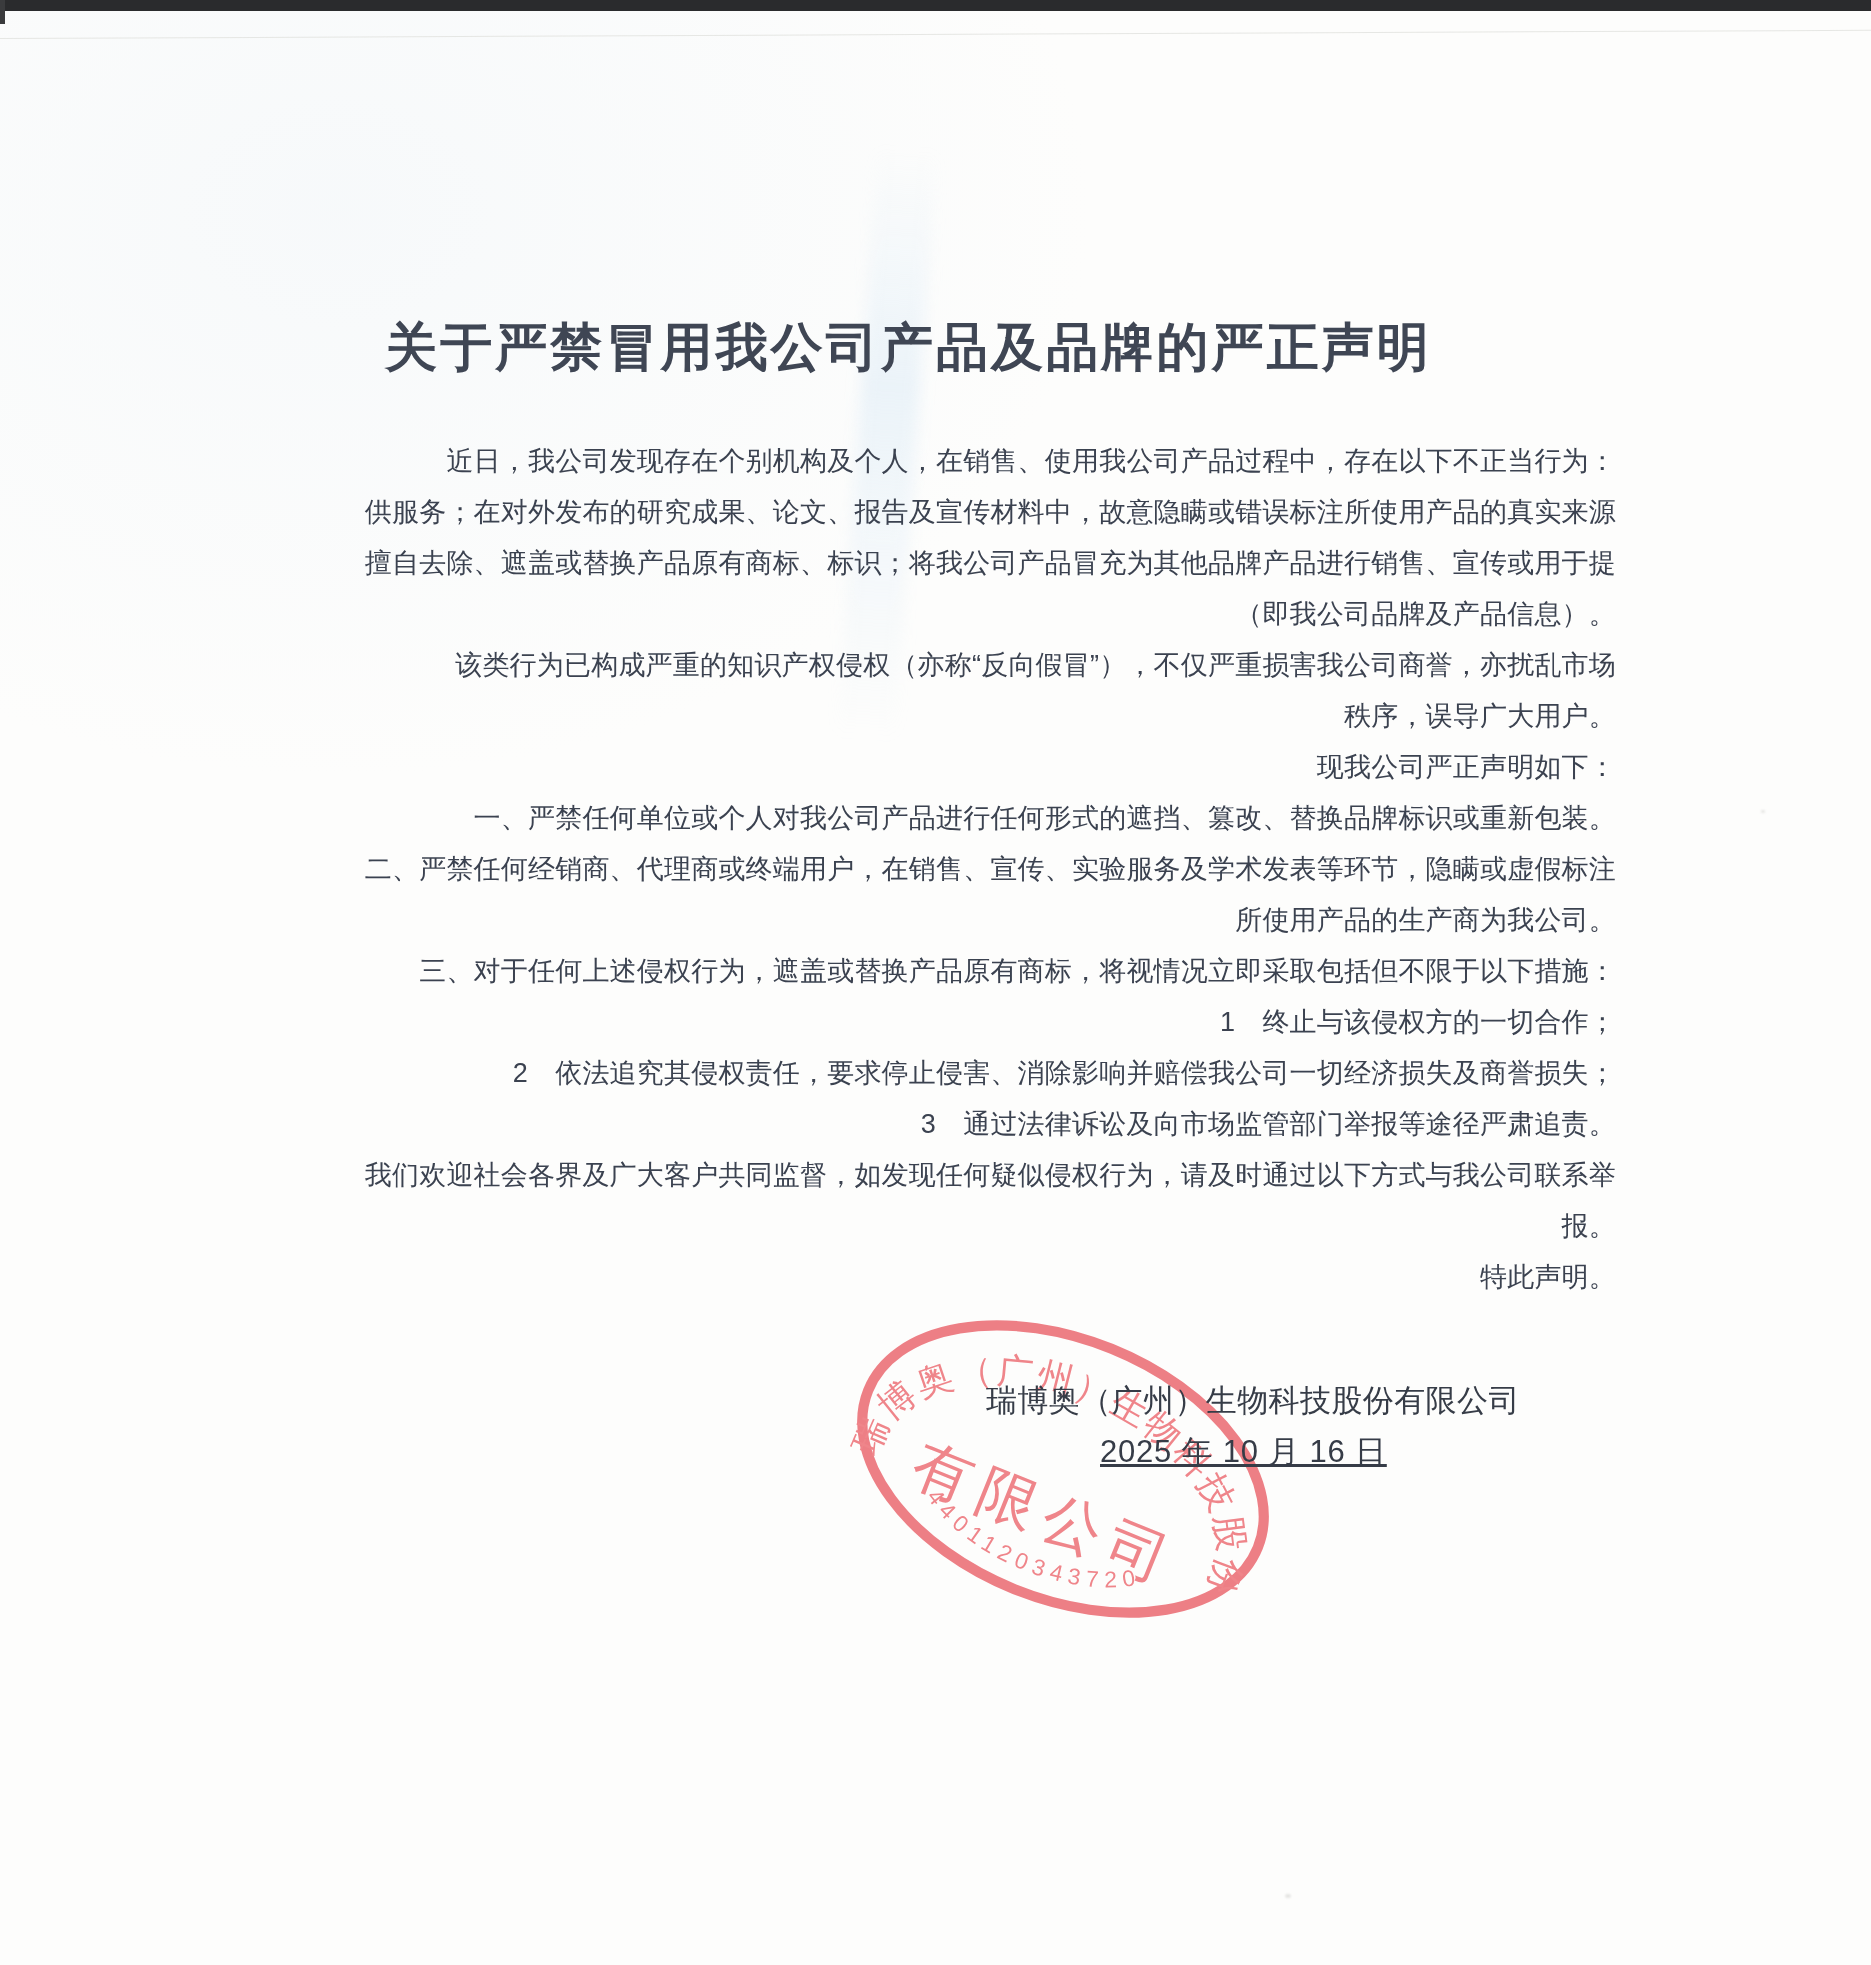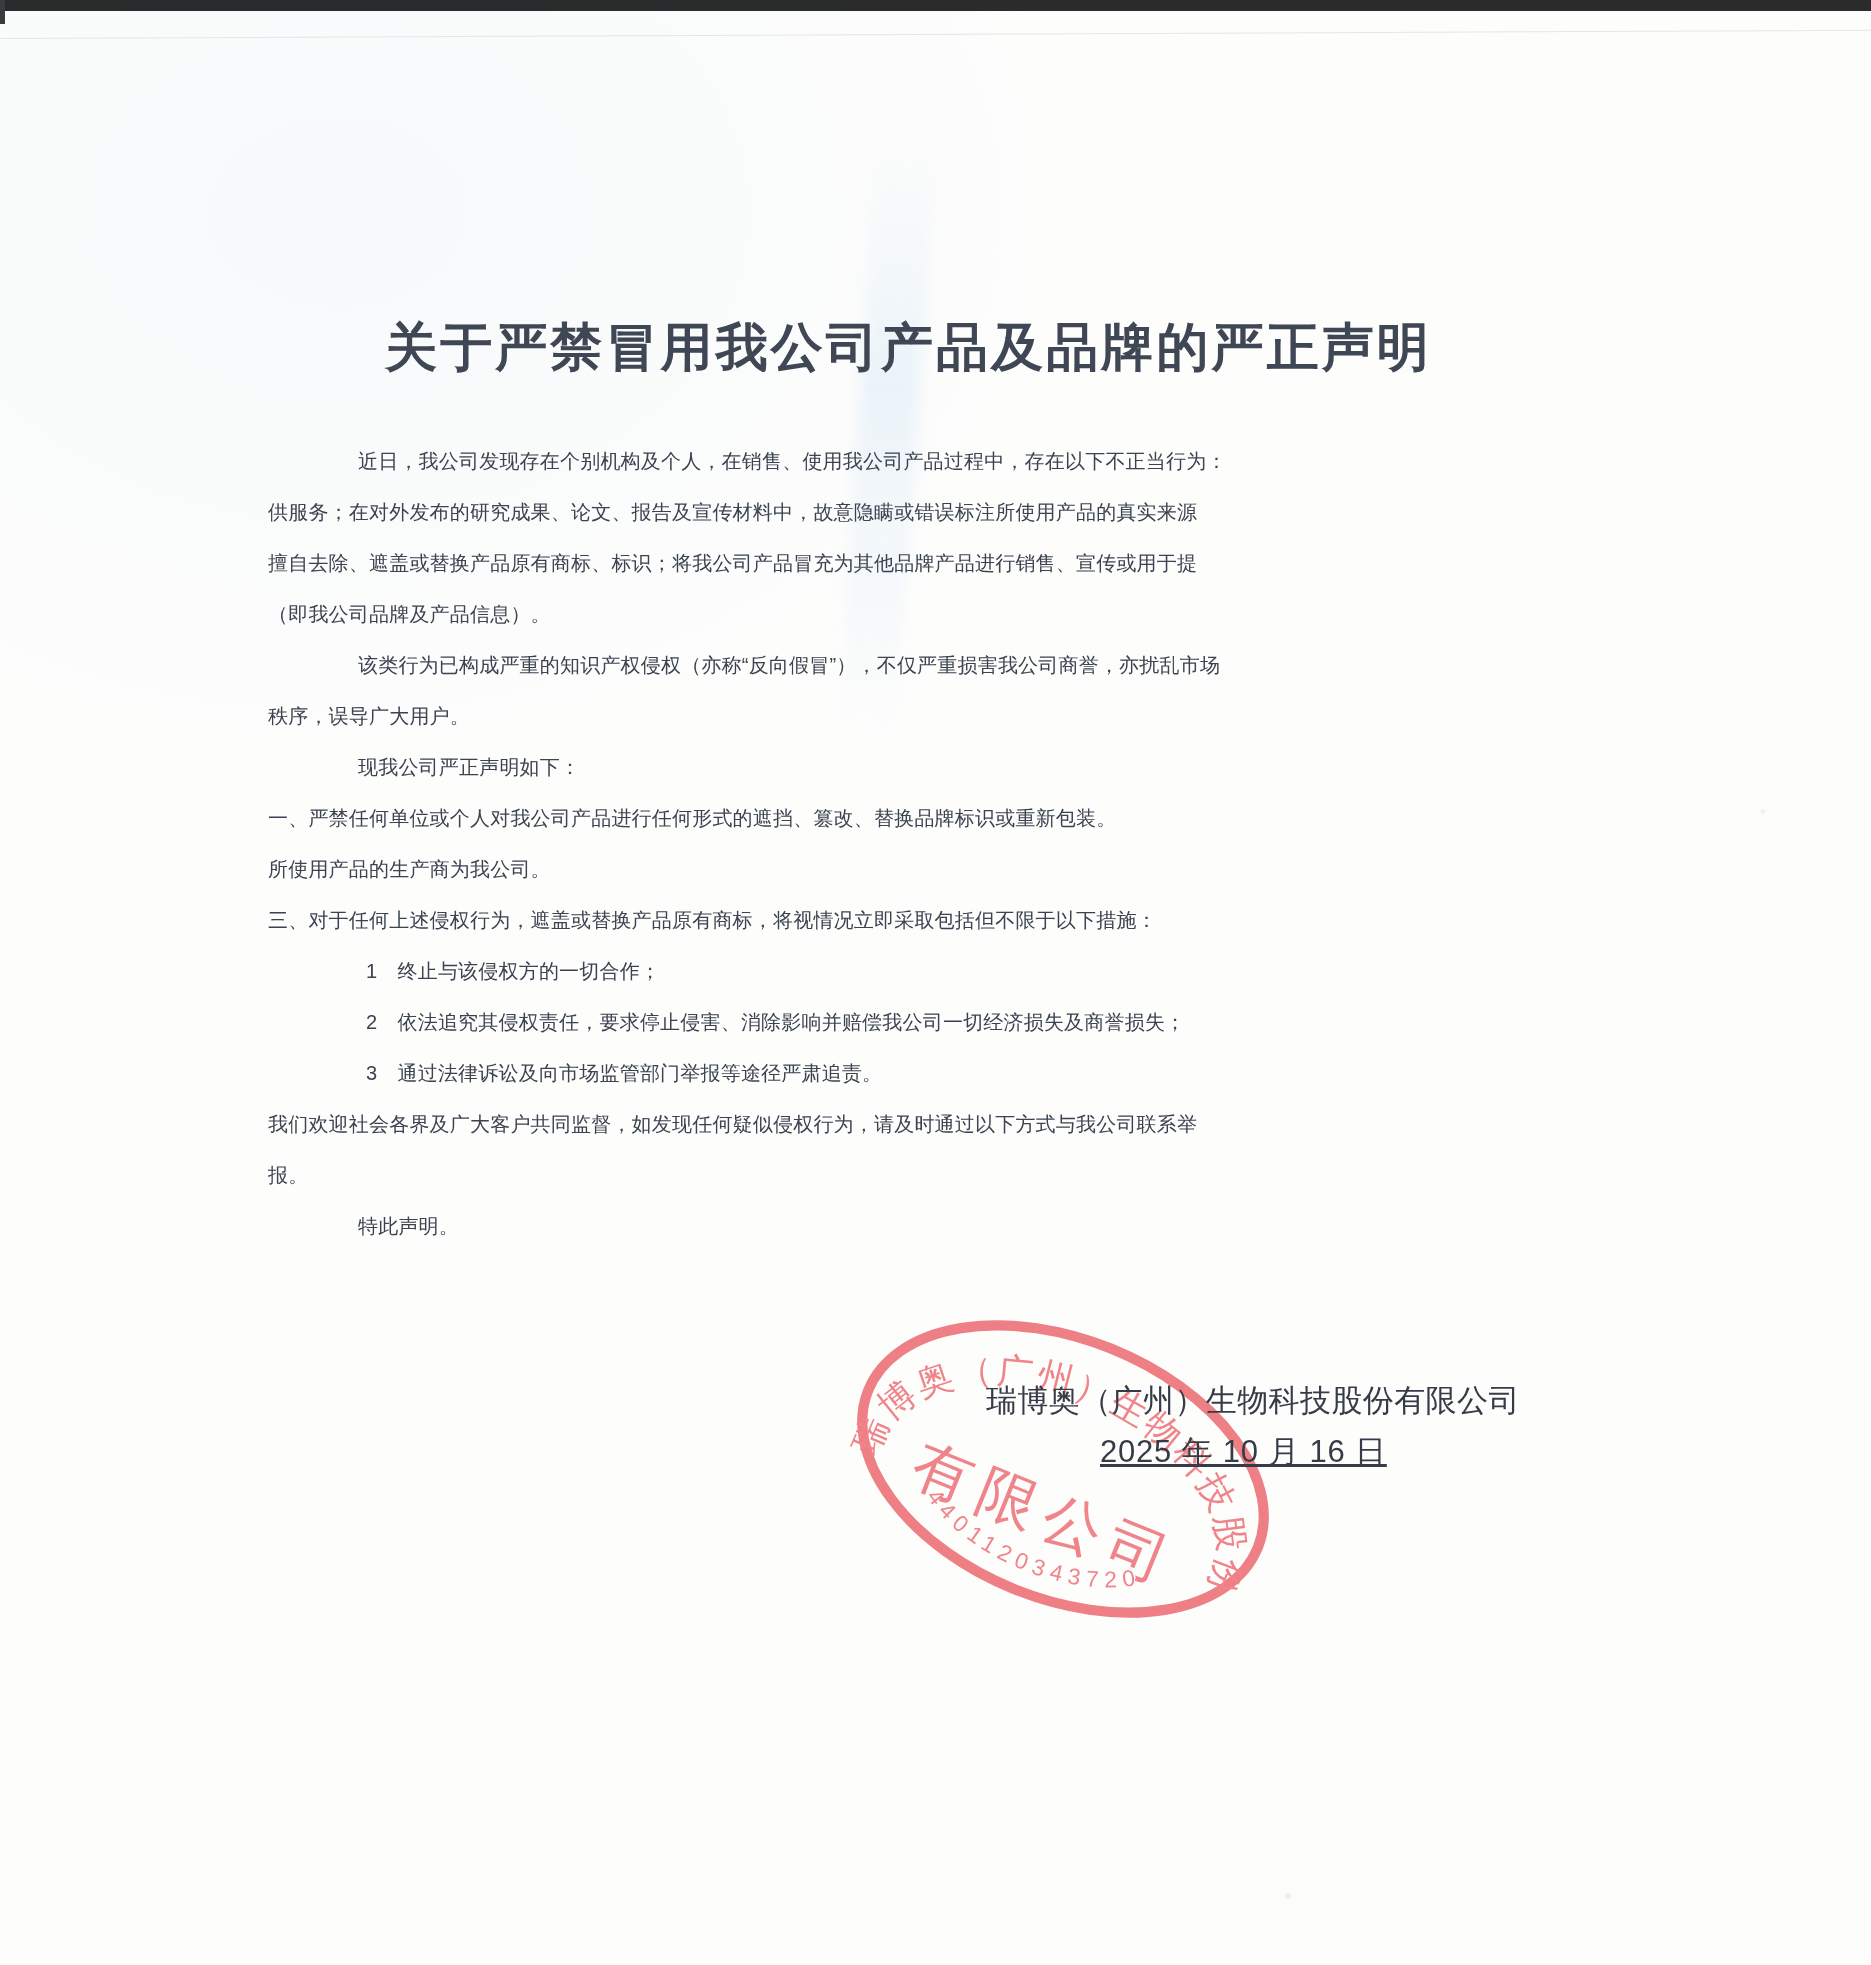--- a/index.html
+++ b/index.html
@@ -29,21 +29,21 @@
   
   .doc-title{
     position:absolute;left:0;top:313px;width:1872px;
     text-align:center;
     font-size:52px;font-weight:700;letter-spacing:3.1px;
     color:#3f4654;
     padding-right:55px;box-sizing:border-box;font-family:Liberation Mono, monospace;
   }
   .doc-body{
     position:absolute;left:268px;top:436px;width:1348px;
-    font-size:20px;color:#3b4250;letter-spacing:0.2px;
+    font-size:27px;color:#3b4250;letter-spacing:0.2px;text-align:right;
   }
   .doc-body .line{height:51px;line-height:51px;white-space:nowrap;}
   .line.ind-para{padding-left:90px;}
   .line.ind-sub{padding-left:98px;}
 
   .sig-company{
     position:absolute;left:986px;top:1380px;
     font-size:31px;color:#363c47;letter-spacing:0.4px;white-space:nowrap;
   }
   .sig-date{
@@ -73,20 +73,21 @@
 
   <div class="doc-body">
     <div class="line ind-para">近日，我公司发现存在个别机构及个人，在销售、使用我公司产品过程中，存在以下不正当行为：</div>
     <div class="line">供服务；在对外发布的研究成果、论文、报告及宣传材料中，故意隐瞒或错误标注所使用产品的真实来源</div>
     <div class="line">擅自去除、遮盖或替换产品原有商标、标识；将我公司产品冒充为其他品牌产品进行销售、宣传或用于提</div>
     <div class="line">（即我公司品牌及产品信息）。</div>
     <div class="line ind-para">该类行为已构成严重的知识产权侵权（亦称“反向假冒”），不仅严重损害我公司商誉，亦扰乱市场</div>
     <div class="line">秩序，误导广大用户。</div>
     <div class="line ind-para">现我公司严正声明如下：</div>
     <div class="line">一、严禁任何单位或个人对我公司产品进行任何形式的遮挡、篡改、替换品牌标识或重新包装。</div>
+    <div class="line">二、严禁任何经销商、代理商或终端用户，在销售、宣传、实验服务及学术发表等环节，隐瞒或虚假标注</div>
     <div class="line">所使用产品的生产商为我公司。</div>
     <div class="line">三、对于任何上述侵权行为，遮盖或替换产品原有商标，将视情况立即采取包括但不限于以下措施：</div>
     <div class="line ind-sub">1　终止与该侵权方的一切合作；</div>
     <div class="line ind-sub">2　依法追究其侵权责任，要求停止侵害、消除影响并赔偿我公司一切经济损失及商誉损失；</div>
     <div class="line ind-sub">3　通过法律诉讼及向市场监管部门举报等途径严肃追责。</div>
     <div class="line">我们欢迎社会各界及广大客户共同监督，如发现任何疑似侵权行为，请及时通过以下方式与我公司联系举</div>
     <div class="line">报。</div>
     <div class="line ind-para">特此声明。</div>
   </div>
 

